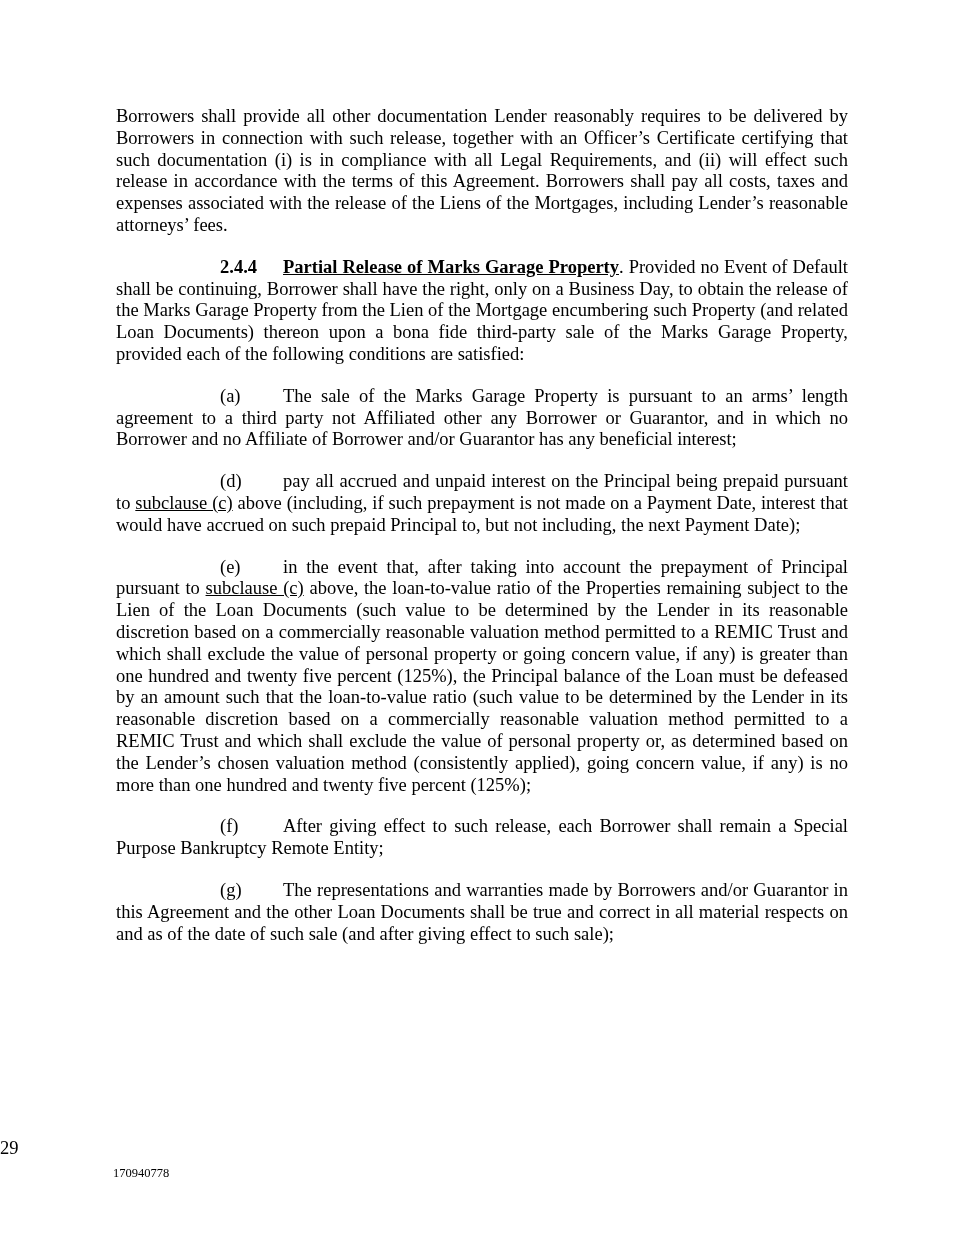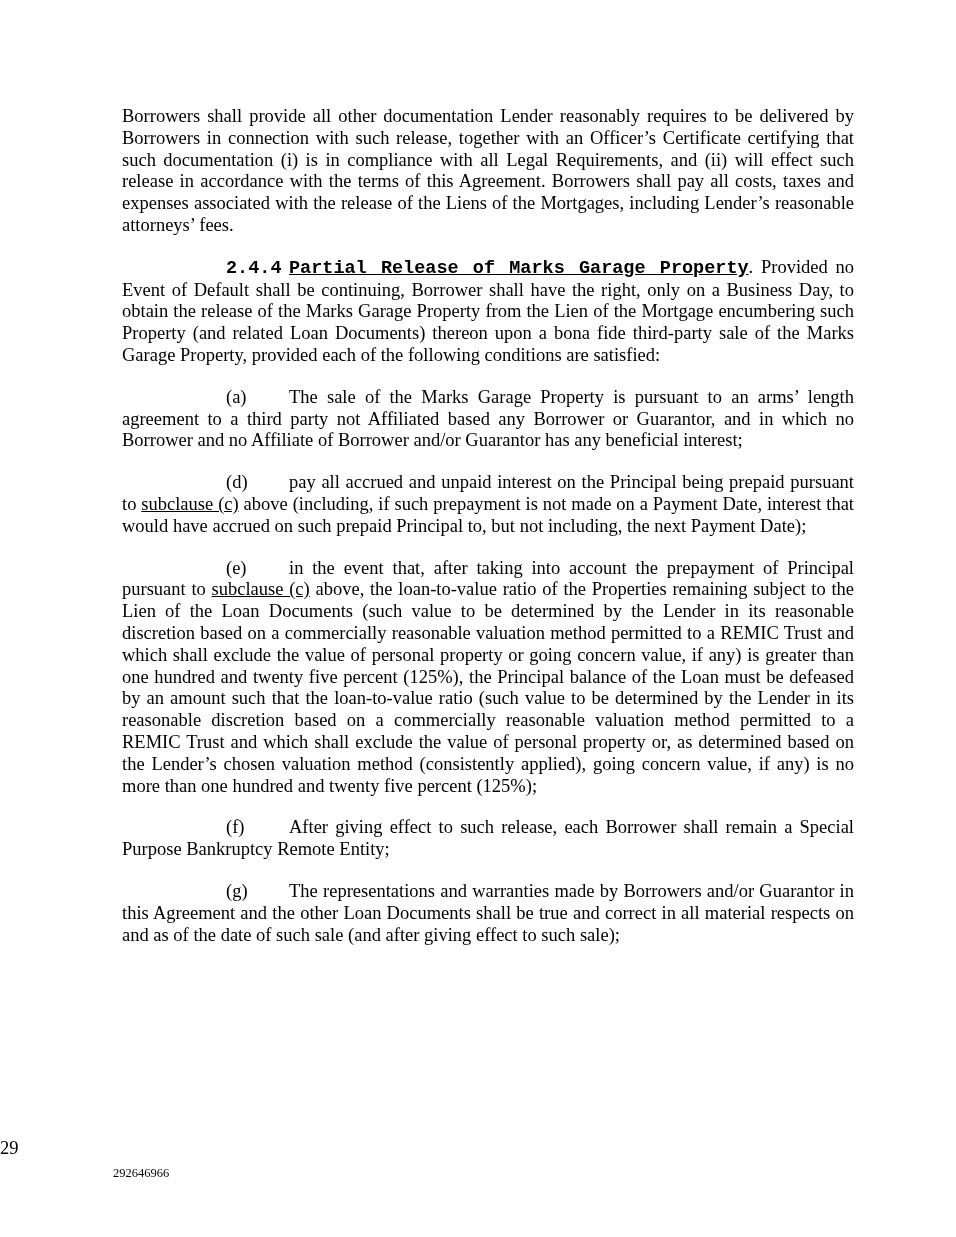--- a/index.html
+++ b/index.html
@@ -13,41 +13,41 @@
     height: 1237px;
     background: #ffffff;
     font-family: "Liberation Serif", "DejaVu Serif", serif;
     font-size: 18.5px;
     line-height: 21.8px;
     color: #000000;
     overflow: hidden;
   }
   .content {
     position: absolute;
-    left: 122px;
+    left: 116px;
     top: 106px;
     width: 732px;
   }
   .para {
     margin: 0 0 20px 0;
     text-align: justify;
     text-indent: 104px;
   }
   .para.flush {
     text-indent: 0;
   }
   .para:last-child {
     margin-bottom: 12px;
   }
   .marker {
     display: inline-block;
     width: 63px;
     text-indent: 0;
   }
-  .bold { font-weight: bold; font-family: Liberation Mono, monospace; }
+  .bold { font-weight: bold; }
   .u { text-decoration: underline; }
   .page-number {
     position: absolute;
     top: 1138px;
     left: 0;
     width: 100%;
     text-align: left;
     font-size: 18.5px;
   }
   .doc-id {
@@ -61,29 +61,29 @@
 </head>
 <body>
 
 <div class="page">
   <div class="content">
 
     <p class="para flush"><span class="rich"><span>Borrowers shall provide all other documentation Lender reasonably requires to be delivered by Borrowers in connection with such release, together with an Officer’s Certificate certifying that such documentation (i) is in compliance with all Legal Requirements, and (ii) will effect such release in accordance with the terms of this Agreement.  Borrowers shall pay all costs, taxes and expenses associated with the release of the Liens of the Mortgages, including Lender’s reasonable attorneys’ fees.</span></span></p>
 
     <p class="para"><span class="marker bold">2.4.4</span><span class="rich"><span class="bold u">Partial Release of Marks Garage Property</span><span>.  Provided no Event of Default shall be continuing, Borrower shall have the right, only on a Business Day, to obtain the release of the Marks Garage Property from the Lien of the Mortgage encumbering such Property (and related Loan Documents) thereon upon a bona fide third-party sale of the Marks Garage Property, provided each of the following conditions are satisfied:</span></span></p>
 
-    <p class="para"><span class="marker">(a)</span><span class="rich"><span>The sale of the Marks Garage Property is pursuant to an arms’ length agreement to a third party not Affiliated based any Borrower or Guarantor, and in which no Borrower and no Affiliate of Borrower and/or Guarantor has any beneficial interest;</span></span></p>
+    <p class="para"><span class="marker">(a)</span><span class="rich"><span>The sale of the Marks Garage Property is pursuant to an arms’ length agreement to a third party not Affiliated other any Borrower or Guarantor, and in which no Borrower and no Affiliate of Borrower and/or Guarantor has any beneficial interest;</span></span></p>
 
 
 
     <p class="para"><span class="marker">(d)</span><span class="rich"><span>pay all accrued and unpaid interest on the Principal being prepaid pursuant to </span><span class="u">subclause (c)</span><span> above (including, if such prepayment is not made on a Payment Date, interest that would have accrued on such prepaid Principal to, but not including, the next Payment Date);</span></span></p>
 
     <p class="para"><span class="marker">(e)</span><span class="rich"><span>in the event that, after taking into account the prepayment of Principal pursuant to </span><span class="u">subclause (c)</span><span> above, the loan-to-value ratio of the Properties remaining subject to the Lien of the Loan Documents (such value to be determined by the Lender in its reasonable discretion based on a commercially reasonable valuation method permitted to a REMIC Trust and which shall exclude the value of personal property or going concern value, if any) is greater than one hundred and twenty five percent (125%), the Principal balance of the Loan must be defeased by an amount such that the loan-to-value ratio (such value to be determined by the Lender in its reasonable discretion based on a commercially reasonable valuation method permitted to a REMIC Trust and which shall exclude the value of personal property or, as determined based on the Lender’s chosen valuation method (consistently applied), going concern value, if any) is no more than one hundred and twenty five percent (125%);</span></span></p>
 
     <p class="para"><span class="marker">(f)</span><span class="rich"><span>After giving effect to such release, each Borrower shall remain a Special Purpose Bankruptcy Remote Entity;</span></span></p>
 
     <p class="para"><span class="marker">(g)</span><span class="rich"><span>The representations and warranties made by Borrowers and/or Guarantor in this Agreement and the other Loan Documents shall be true and correct in all material respects on and as of the date of such sale (and after giving effect to such sale);</span></span></p>
 
   </div>
 
   <div class="page-number">29</div>
-  <div class="doc-id">292646966</div>
+  <div class="doc-id">170940778</div>
 </div>
 
 </body></html>

